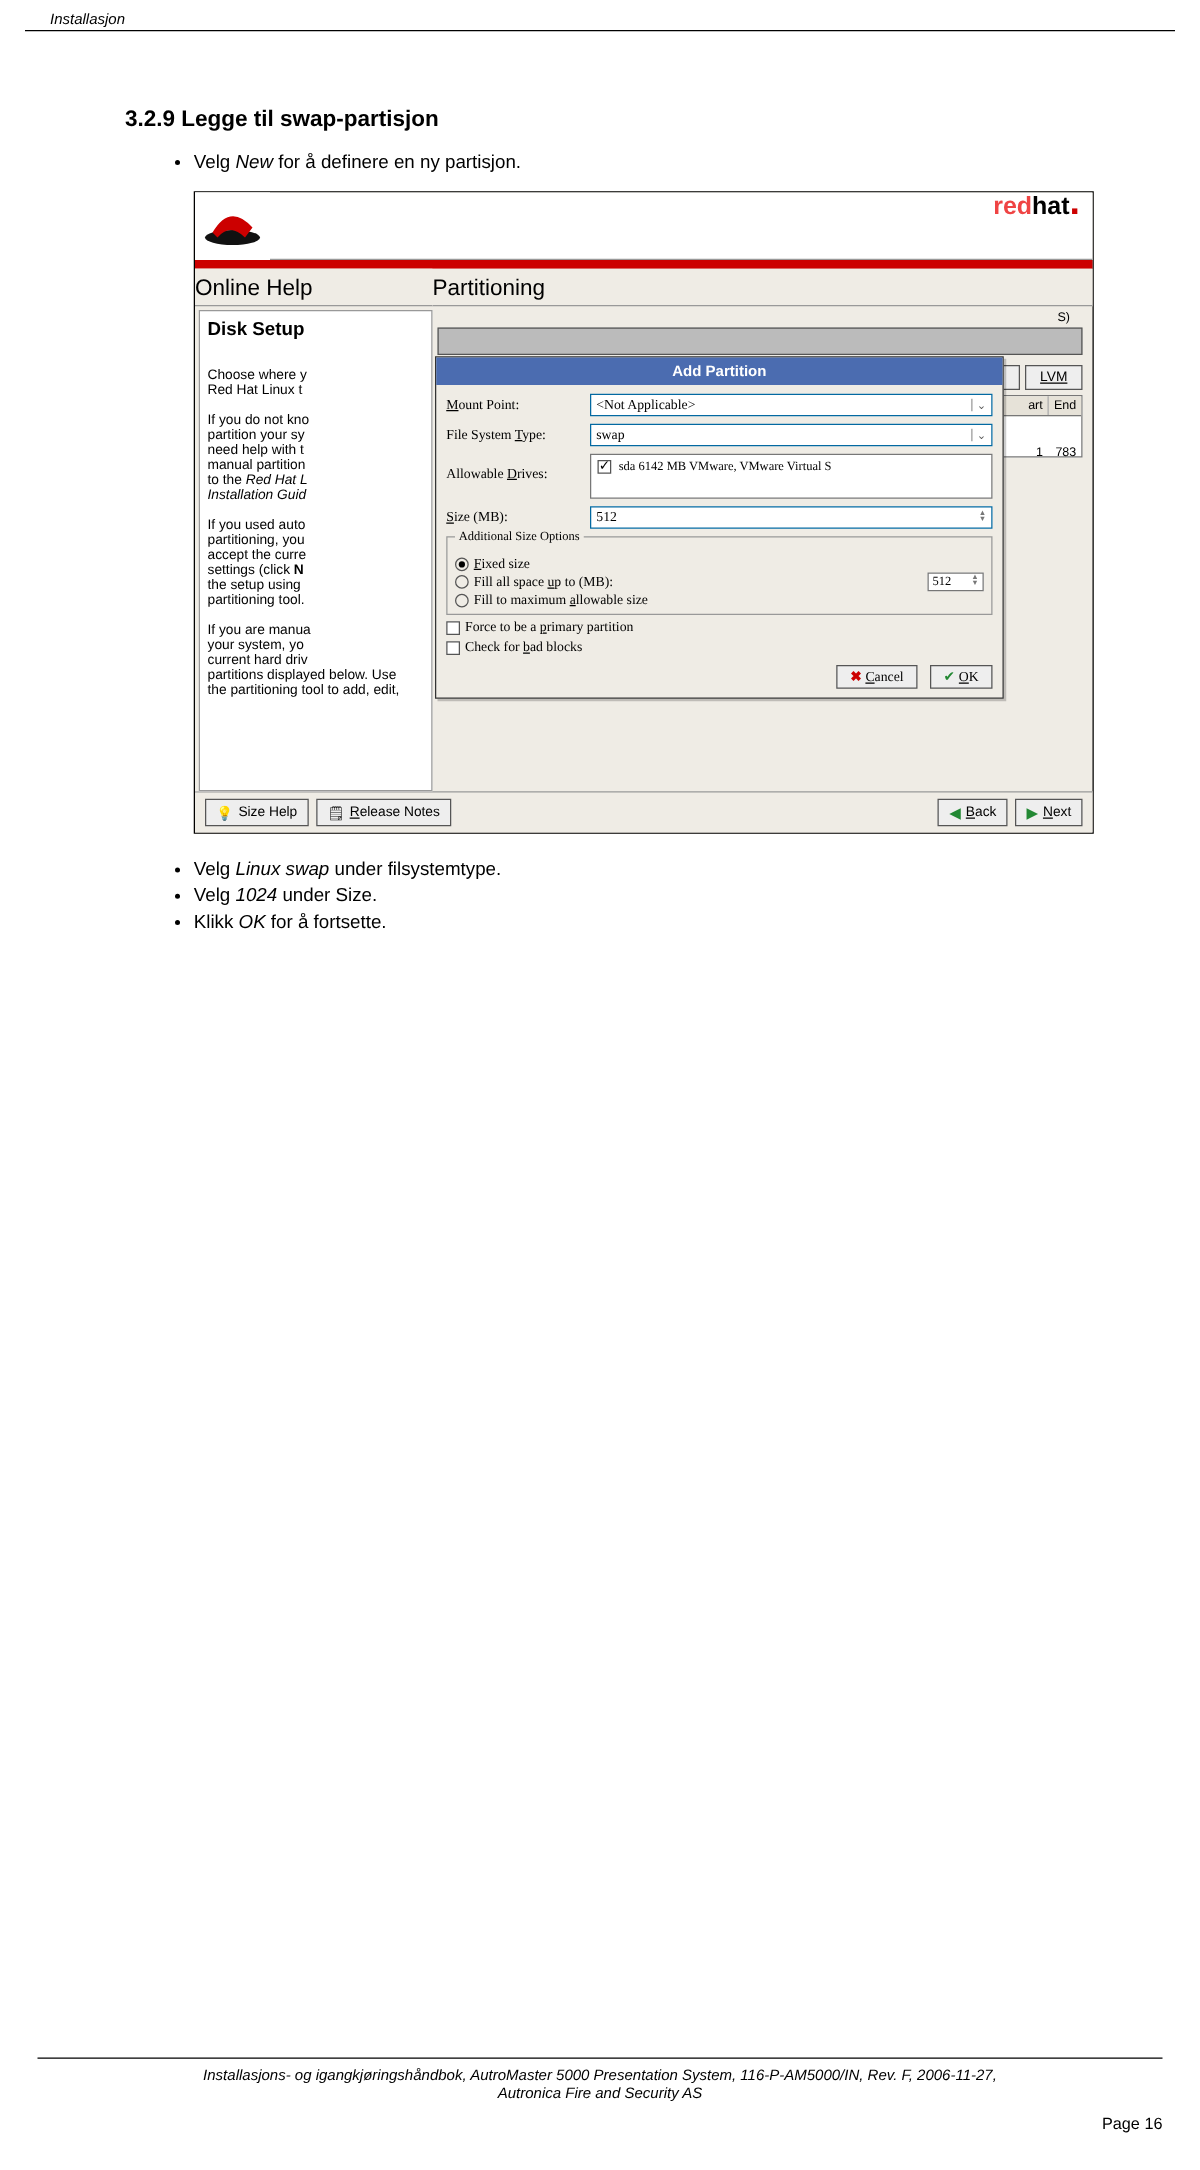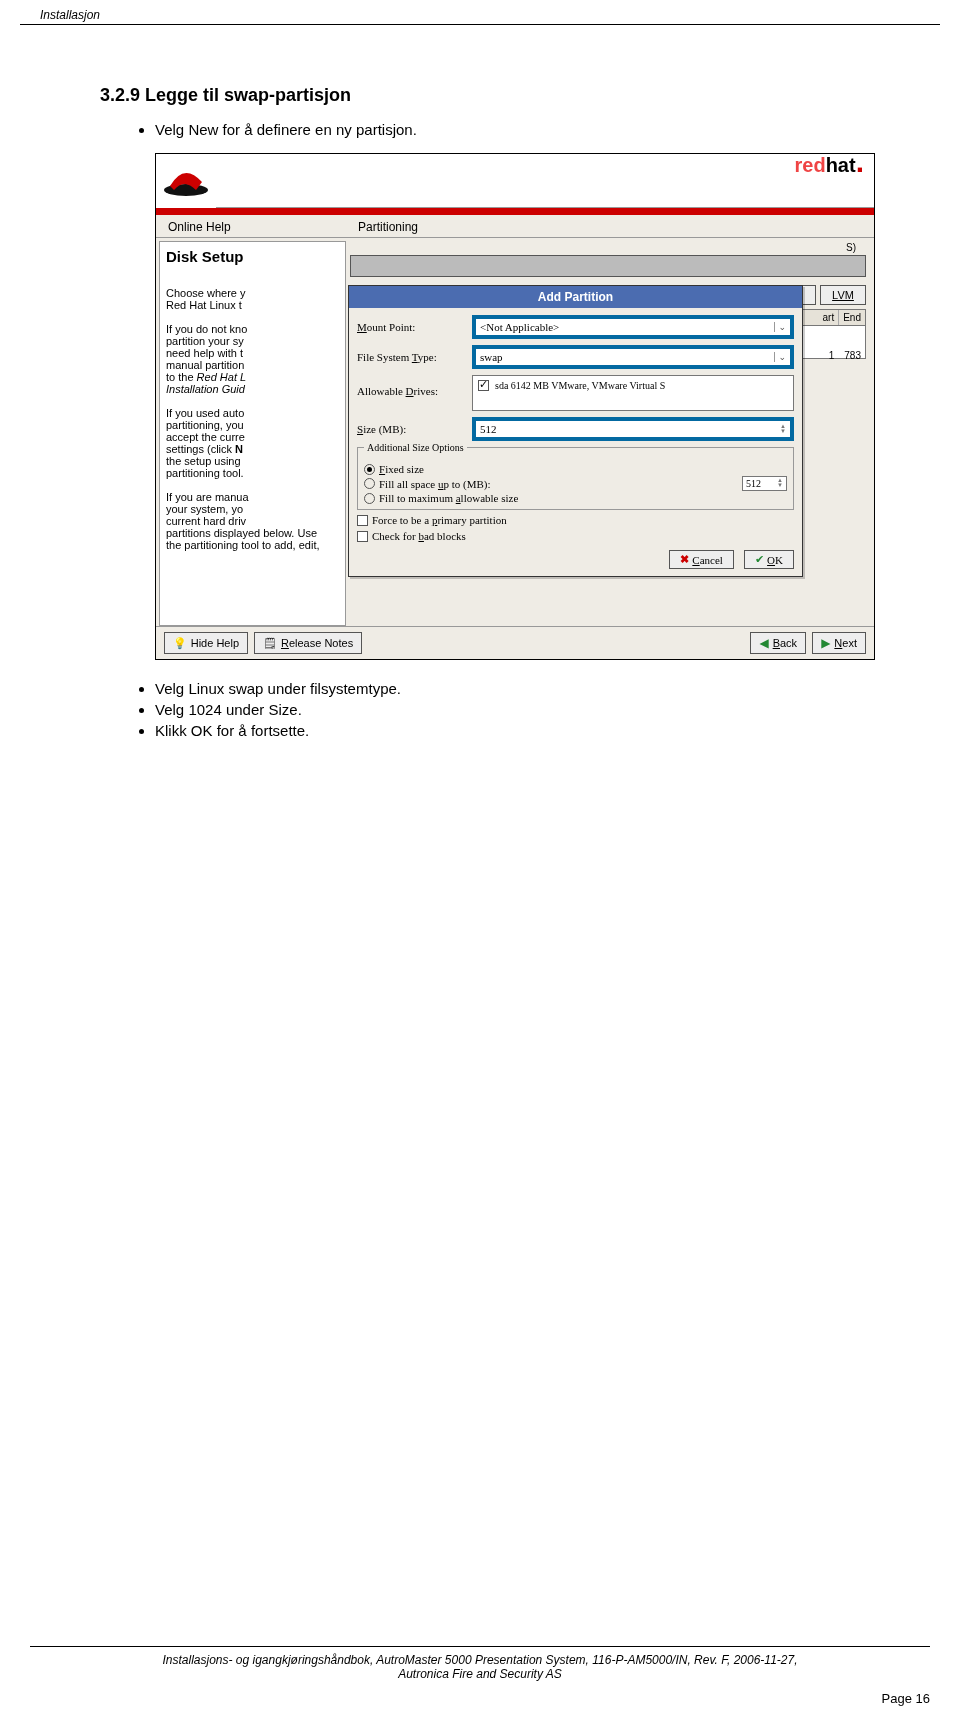--- a/index.html
+++ b/index.html
@@ -25,21 +25,21 @@
     font-size: 18px;
     font-weight: bold;
     margin: 30px 0 15px 0;
   }
   .bullet-list {
     margin-left: 55px;
     list-style: disc;
     font-size: 15px;
   }
   .bullet-list li { margin-bottom: 4px; }
-  .italic { }
+  .italic { font-style: italic; }
 
   
   .shot {
     margin: 15px auto 20px 55px;
     width: 720px;
     border: 1px solid #000;
     background: #efece5;
     font-family: "Tahoma", Arial, sans-serif;
     font-size: 11px;
   }
@@ -64,21 +64,21 @@
   .redhat-logo .dot { color: #cc0000; font-size: 30px; line-height: 0;}
   .redbar { height: 7px; background: #cc0000; }
 
   .body-area {
     display: flex;
   }
   .left-col { width: 190px; background: #efece5; }
   .right-col { flex: 1; }
 
   .col-title {
-    background: #efece5; padding: 5px 12px 3px; font-size: 12px;
+    background: #efece5; padding: 5px 0 3px; font-size: 18px;
     border-bottom: 1px solid #999;
   }
   .help-box {
     background: #fff; margin: 3px 0 0 3px; border: 1px solid #999;
     padding: 6px; height: 385px; font-size: 11px; overflow: hidden;
   }
   .help-box h3 { font-size: 15px; margin-bottom: 22px; }
 
   .part-area {
     position: relative; padding: 4px 8px 0 4px;
@@ -106,21 +106,21 @@
     box-shadow: 2px 2px 0 rgba(0,0,0,0.2);
   }
   .modal-title {
     background: #4b6cb0; color: #fff; font-size: 12px; padding: 4px 0;
     text-align: center; font-weight: bold;
   }
   .modal-body { padding: 7px 8px; font-size: 11px; font-family: Liberation Serif, serif; }
   .mrow { display:flex; align-items:center; margin-bottom:6px; gap:5px; }
   .mlabel { width: 110px; }
   .minput {
-    flex:1; border:4px solid #0369a1; background:#fff; padding:2px 4px;
+    flex:1; border:1px solid #0369a1; background:#fff; padding:2px 4px;
     font-size:11px; display:flex; justify-content:space-between; align-items:center;
   }
   .dropdown-arrow { font-size:9px; color:#555; padding-left:3px; border-left:1px solid #999; }
   .drives-box {
     flex:1; height:36px; border:1px solid #777; background:#fff; padding:4px 5px;
     display:flex; align-items:flex-start; gap:6px; font-size:10px;
   }
   .chk { width:11px; height:11px; border:1px solid #555; background:#fff; display:inline-block; position:relative; }
   .chkmark::after { content:"✓"; position:absolute; top:-3px; left:0; font-size:11px; }
   .radio-group { border:1px solid #999; padding:3px 6px 4px; font-size:11px; }
@@ -325,21 +325,21 @@
           </div>
         </div>
       </div>
 
     </div>
 
     <div class="footer-btns">
       <div style="display:flex; gap:6px;">
         <div class="fbtn">
           <span>💡</span>
-          <span>Hide Help</span>
+          <span>Size Help</span>
         </div>
         <div class="fbtn">
           <span>🗒</span>
           <span><span class="underline">R</span>elease Notes</span>
         </div>
       </div>
       <div style="display:flex; gap:6px;">
         <div class="fbtn">
           <span class="arrow">◀</span>
           <span><span class="underline">B</span>ack</span>

